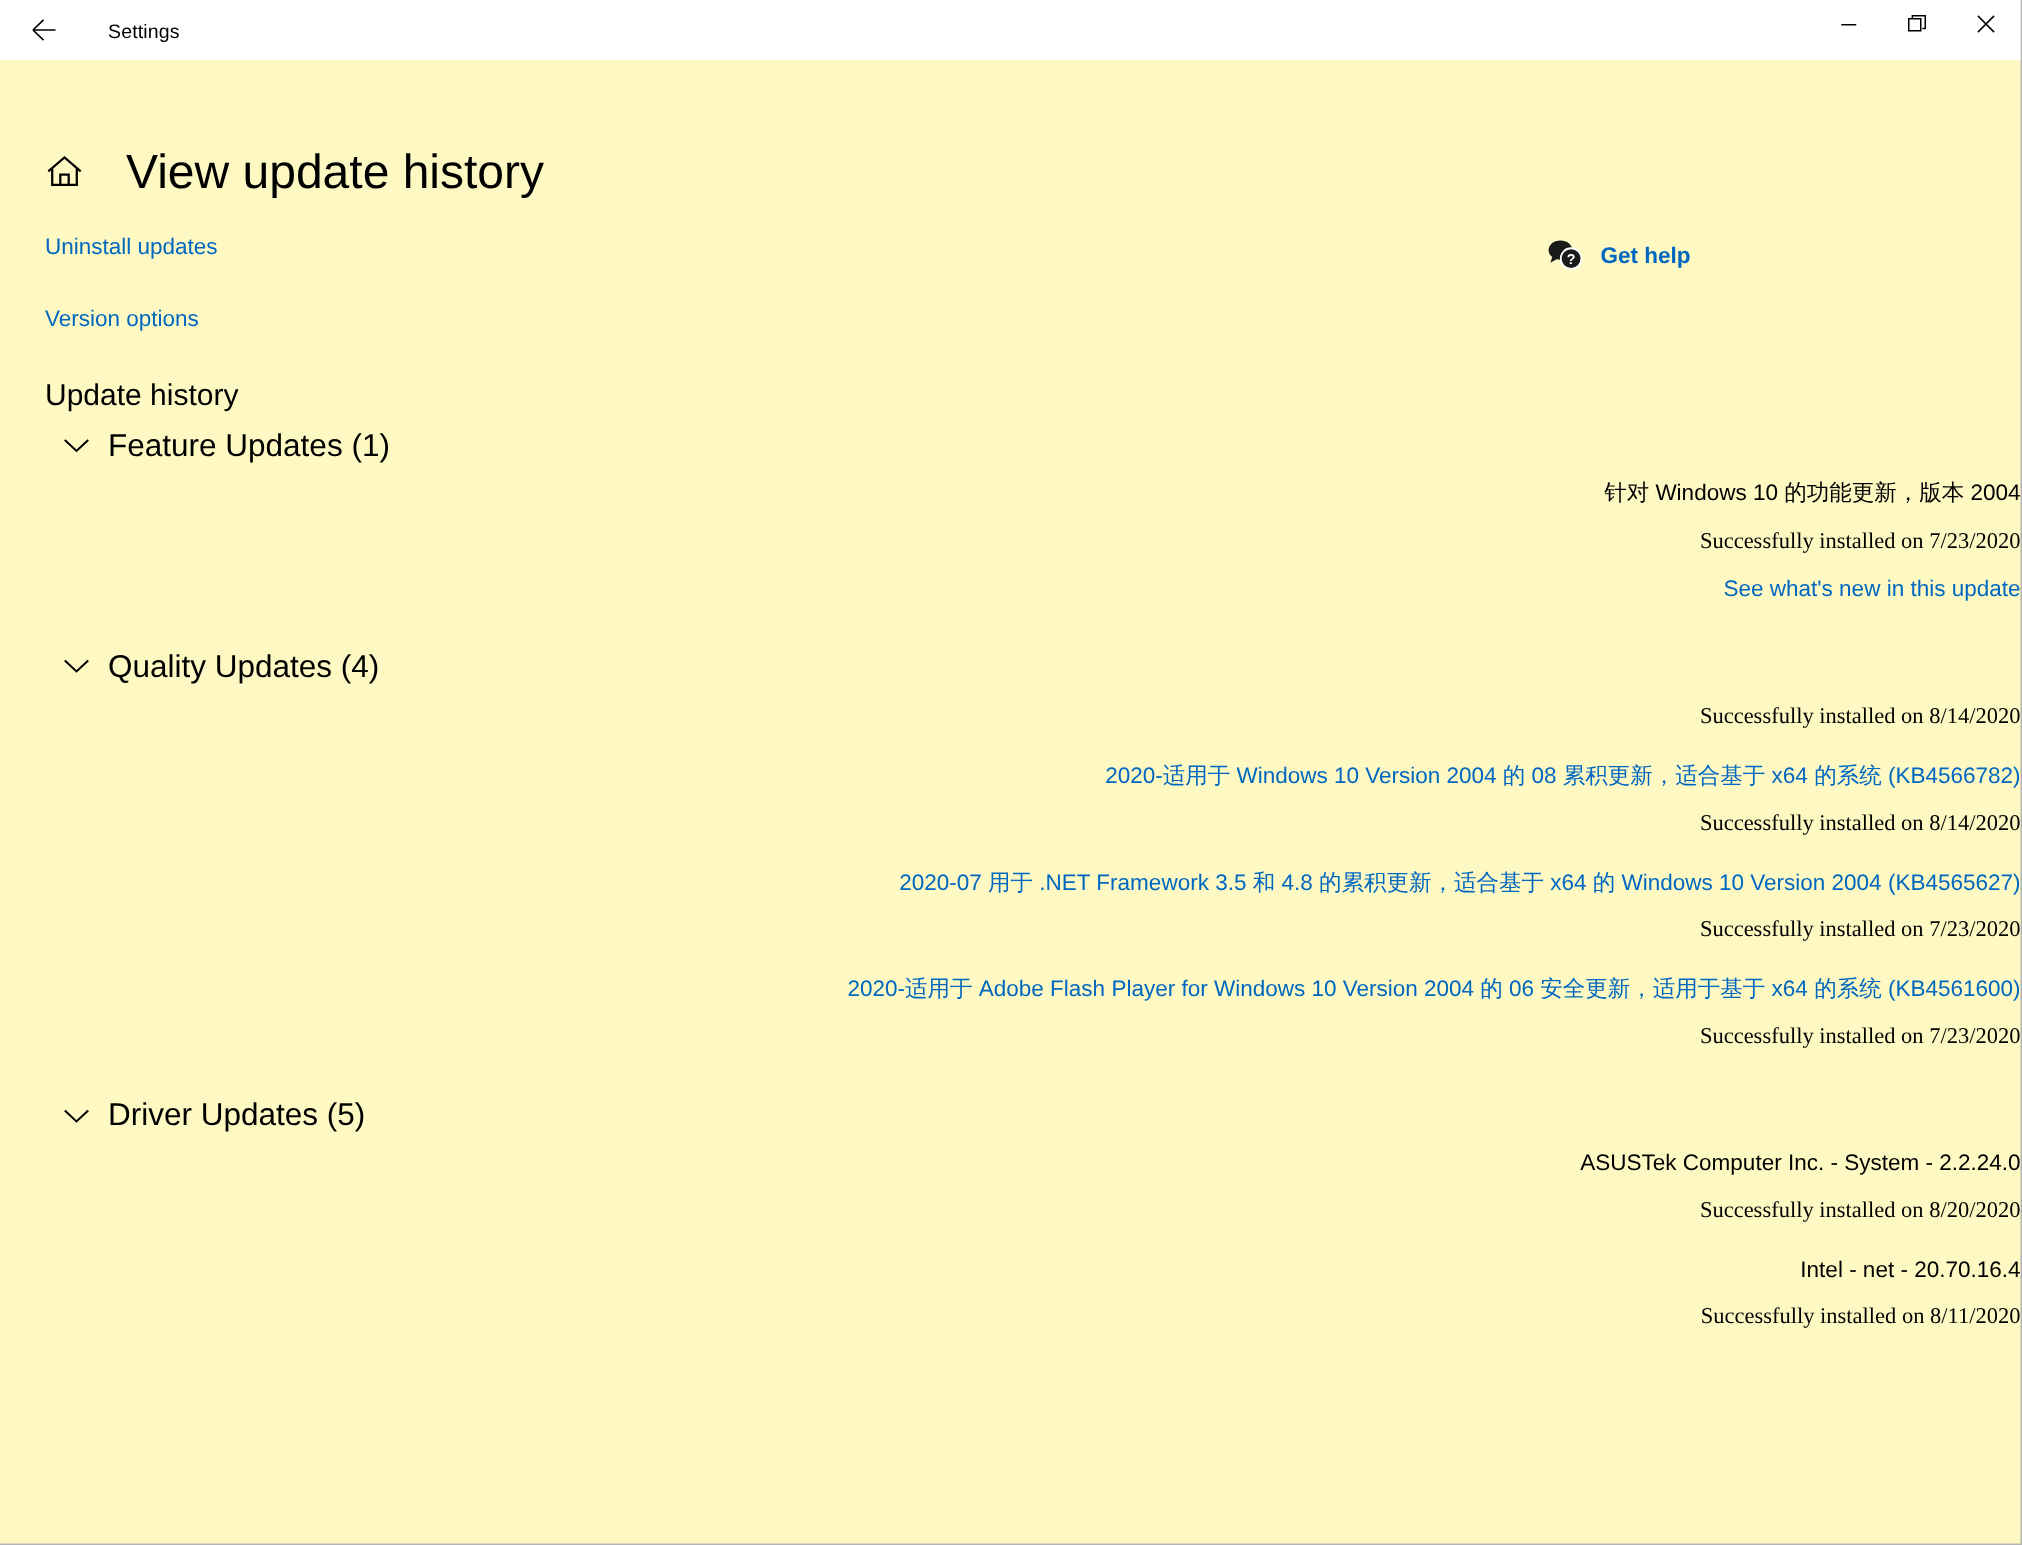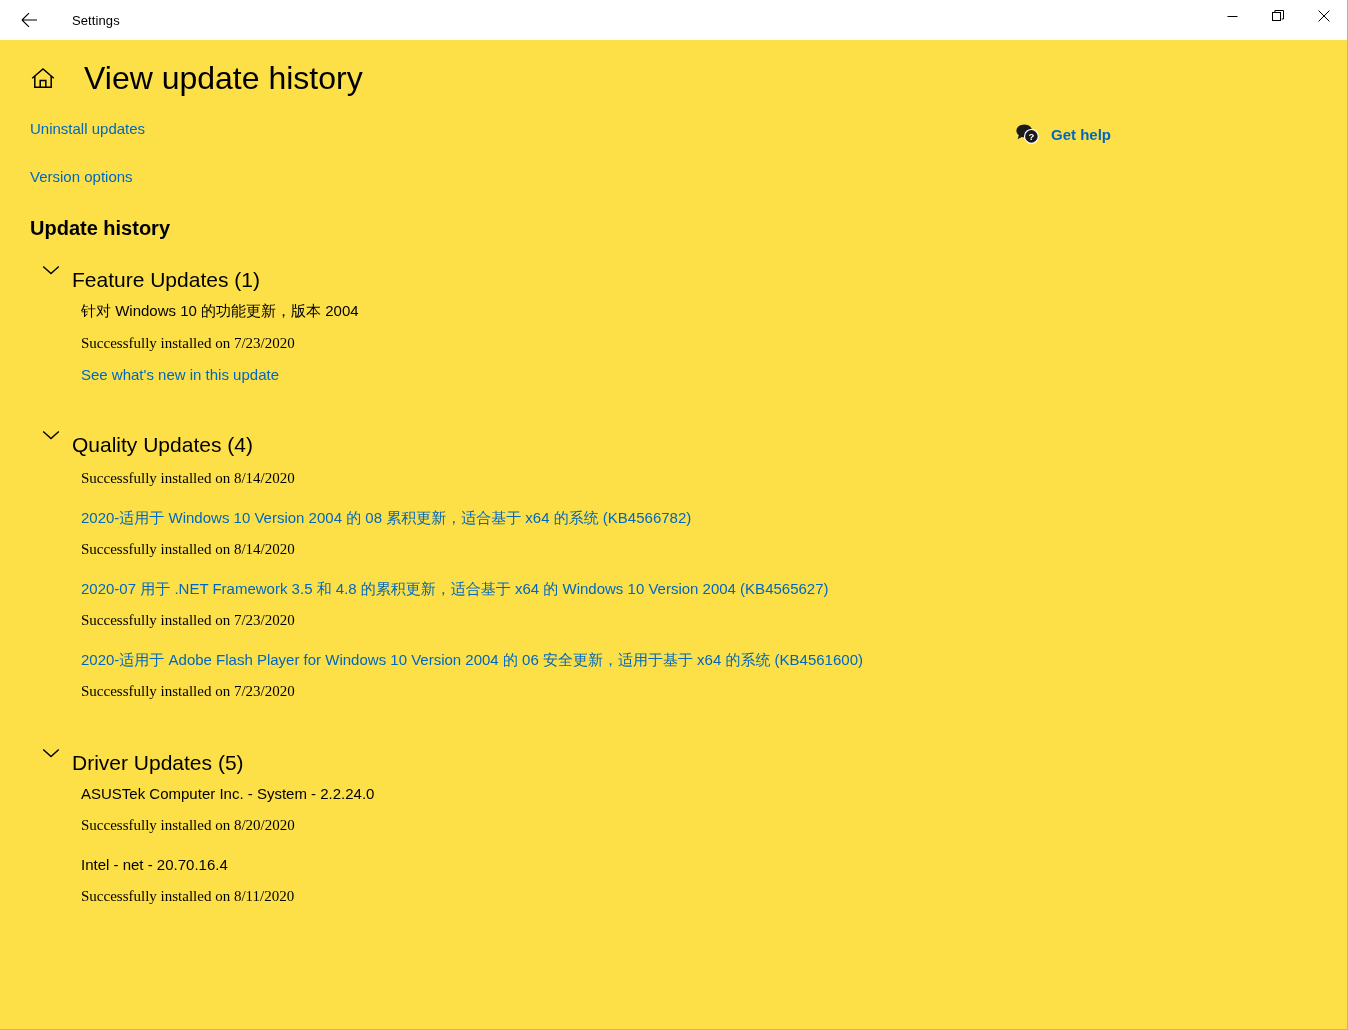--- a/index.html
+++ b/index.html
@@ -11,26 +11,27 @@
     width: 1348px;
     height: 1030px;
     font-family: "Liberation Sans", sans-serif;
     color: #000000;
     overflow: hidden;
     position: relative;
   }
   .window {
     position: absolute;
     inset: 0;
-    background: #fde047;
+    background: #fef9c3;
     border-right: 1px solid #b3b3b3;
     border-bottom: 1px solid #b3b3b3;
     box-sizing: border-box;
     display: flex;
     flex-direction: column;
+    gap: 36px;
   }
 
   
   .titlebar {
     height: 40px;
     flex: 0 0 40px;
     display: flex;
     align-items: center;
     background: #ffffff;
   }
@@ -90,21 +91,21 @@
     font-size: 32px;
     font-weight: 400;
     line-height: 1;
     margin-left: 26px;
     color: #000000;
     white-space: nowrap;
   }
 
   .links-row {
     margin-top: 27px;
-    padding: 0 40px 0 30px;
+    padding: 0 24px 0 30px;
     display: flex;
     align-items: flex-start;
     justify-content: space-between;
   }
   .left-links {
     display: flex;
     flex-direction: column;
   }
   .link {
     color: #0067c0;
@@ -134,21 +135,21 @@
     color: #0067c0;
     font-size: 15px;
     margin-left: 12px;
     cursor: pointer;
     white-space: nowrap;
     font-weight: bold;
   }
 
   .section-title {
     font-size: 20px;
-    font-weight: 700;
+    font-weight: 400;
     margin: 33px 0 0 30px;
     color: #000000;
   }
 
   .group { margin-top: 14px; }
   .group-header {
     display: flex;
     align-items: center;
     margin-left: 40px;
     cursor: pointer;
@@ -161,24 +162,23 @@
     align-items: center;
     justify-content: center;
     flex: 0 0 auto;
   }
   .group-label {
     font-size: 21px;
     font-weight: 400;
     margin-left: 10px;
     line-height: 1;
     white-space: nowrap;
-    margin-top: 19px;
-  }
-
-  .entries { margin-top: 13px; }
+  }
+
+  .entries { margin-top: 13px; text-align: right; }
   .entry { margin: 0 0 0 81px; }
   .entry + .entry { margin-top: 23px; }
   .entry-title {
     font-size: 15px;
     line-height: 1.1;
     color: #000000;
     white-space: nowrap;
   }
   .entry-title.linked {
     color: #0067c0;

